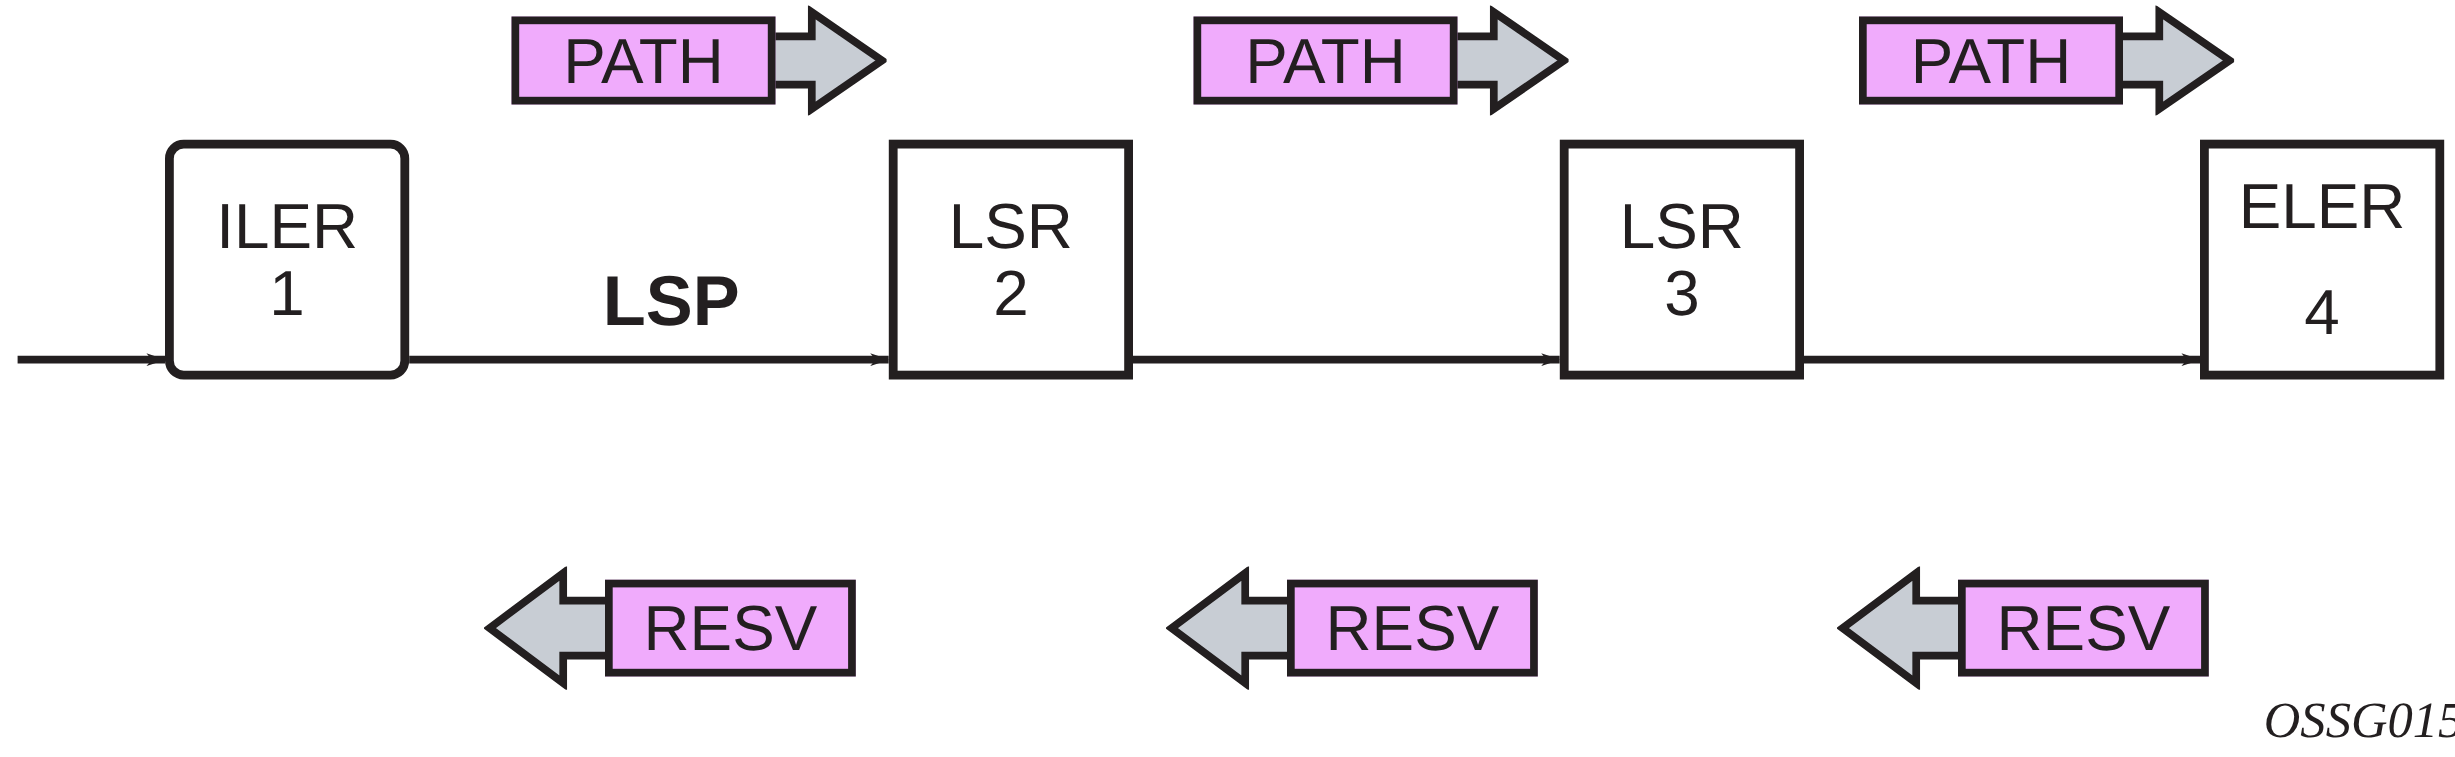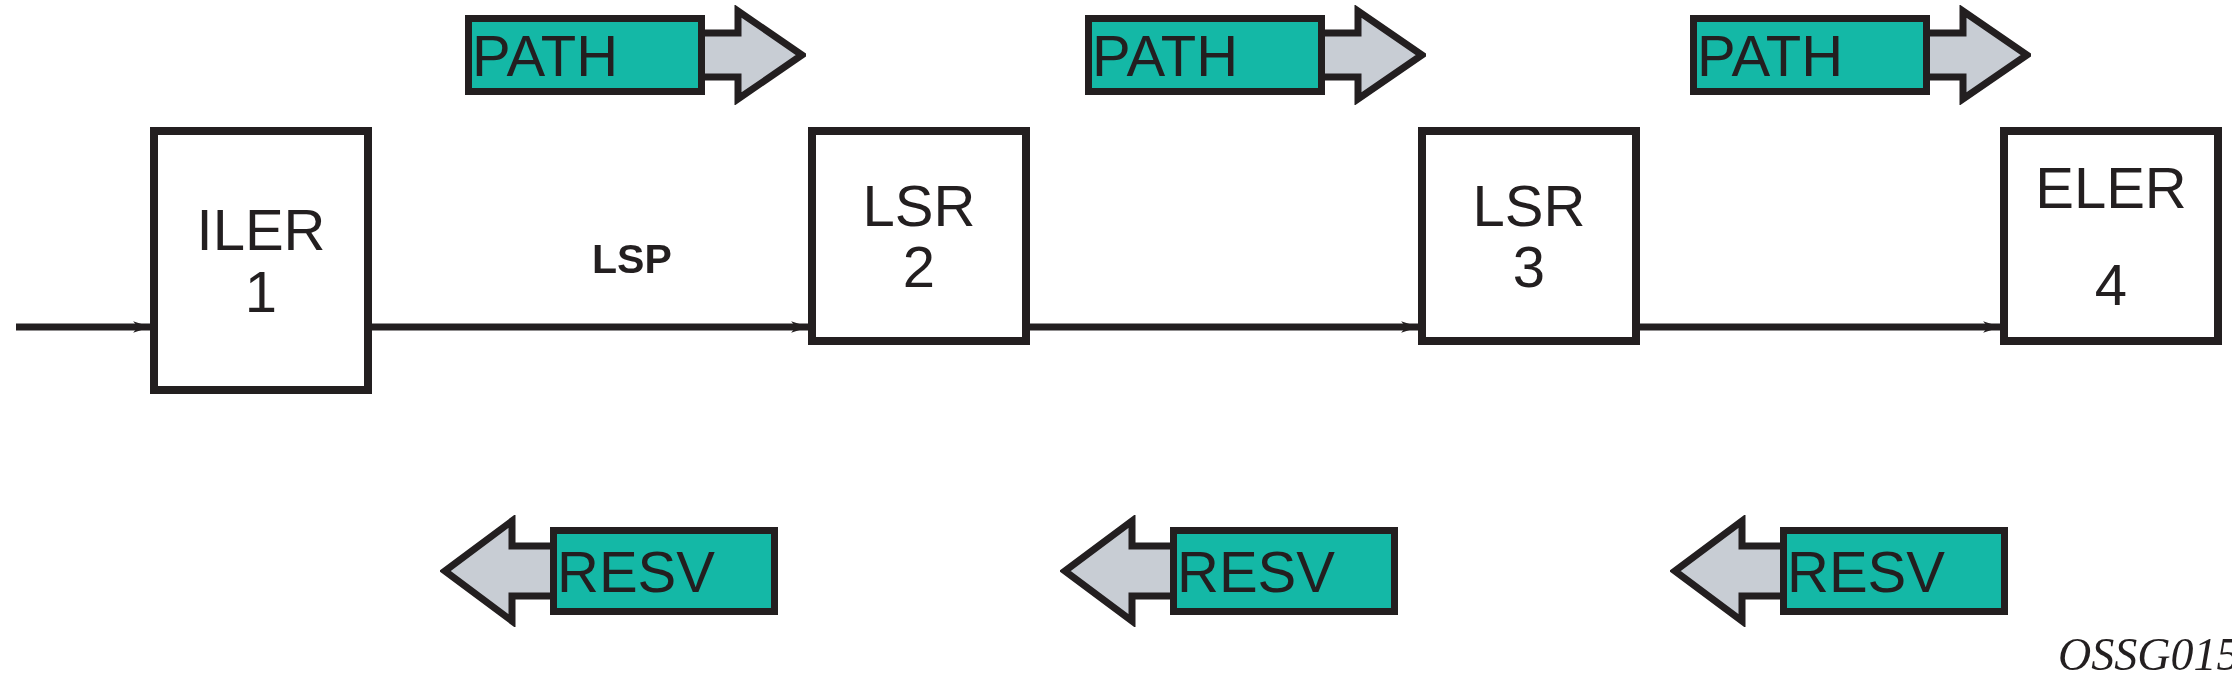--- a/index.html
+++ b/index.html
@@ -46,45 +46,44 @@
     letter-spacing: 0px;
     white-space: nowrap;
   }
   .msg-group {
     position: absolute;
   }
   .msg-box {
     position: absolute;
     box-sizing: border-box;
     border: 7px solid #231f20;
-    background: #14b8a6;
+    background: #f0abfc;
     display: flex;
     align-items: center;
-    justify-content: flex-start;
+    justify-content: center;
     z-index: 2;
   }
   .msg-label {
     font-family: "Liberation Sans", sans-serif;
     font-size: 58px;
     font-weight: 400;
     color: #231f20;
     white-space: nowrap;
   }
   .msg-arrow {
     position: absolute;
     z-index: 1;
   }
   .lsp-label {
     position: absolute;
     font-family: "Liberation Sans", sans-serif;
-    font-size: 41px;
+    font-size: 64px;
     font-weight: bold;
     color: #231f20;
     white-space: nowrap;
-    margin-left: 44px;
   }
   .watermark {
     position: absolute;
     font-family: "Liberation Serif", serif;
     font-style: italic;
     font-size: 46px;
     color: #231f20;
     white-space: nowrap;
   }
 </style>
@@ -108,21 +107,21 @@
     <g>
       <line x1="1030" y1="327" x2="1418" y2="327" stroke="#231f20" stroke-width="7" marker-end="url(#barb)"></line>
     </g>
     <g>
       <line x1="1640" y1="327" x2="2000" y2="327" stroke="#231f20" stroke-width="7" marker-end="url(#barb)"></line>
     </g>
   </svg>
 
   <div class="lsp-label" style="left:548px; top:236px;">LSP</div>
 
-  <div class="node-box" style="left:150px; top:127px; width:222px; height:267px;">
+  <div class="node-box" style="left:150px; top:127px; width:222px; height:218px;border-radius:17px;">
     <span class="node-name">ILER</span>
     <span class="node-index">1</span>
   </div>
 
   <div class="node-box" style="left:808px; top:127px; width:222px; height:218px;">
     <span class="node-name">LSR</span>
     <span class="node-index">2</span>
   </div>
 
   <div class="node-box" style="left:1418px; top:127px; width:222px; height:218px;">

